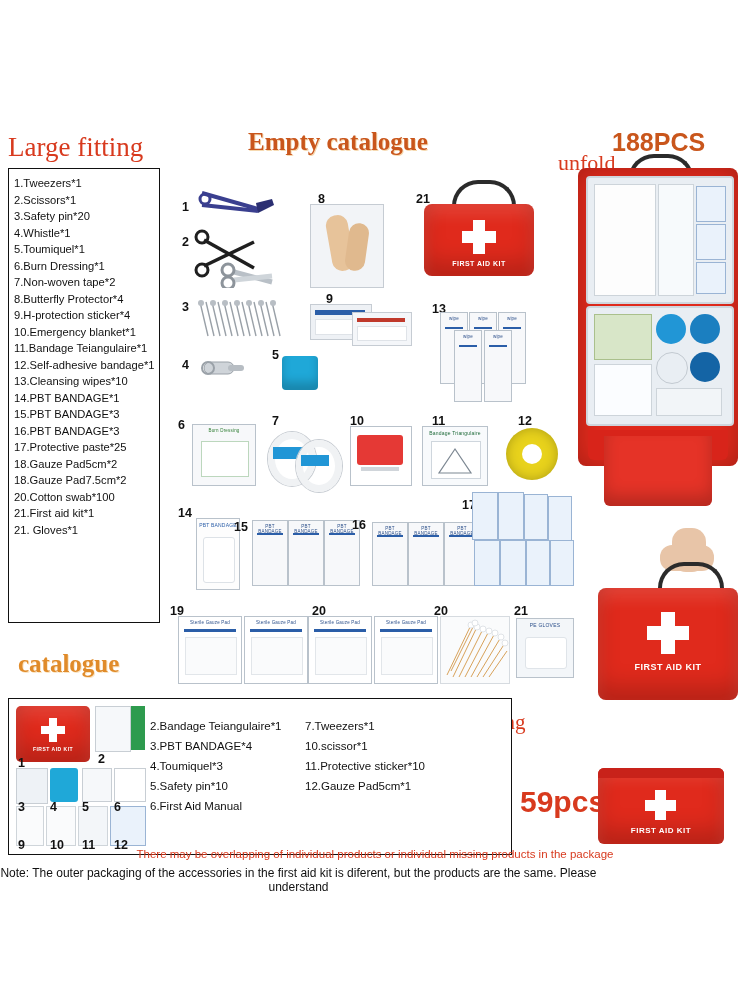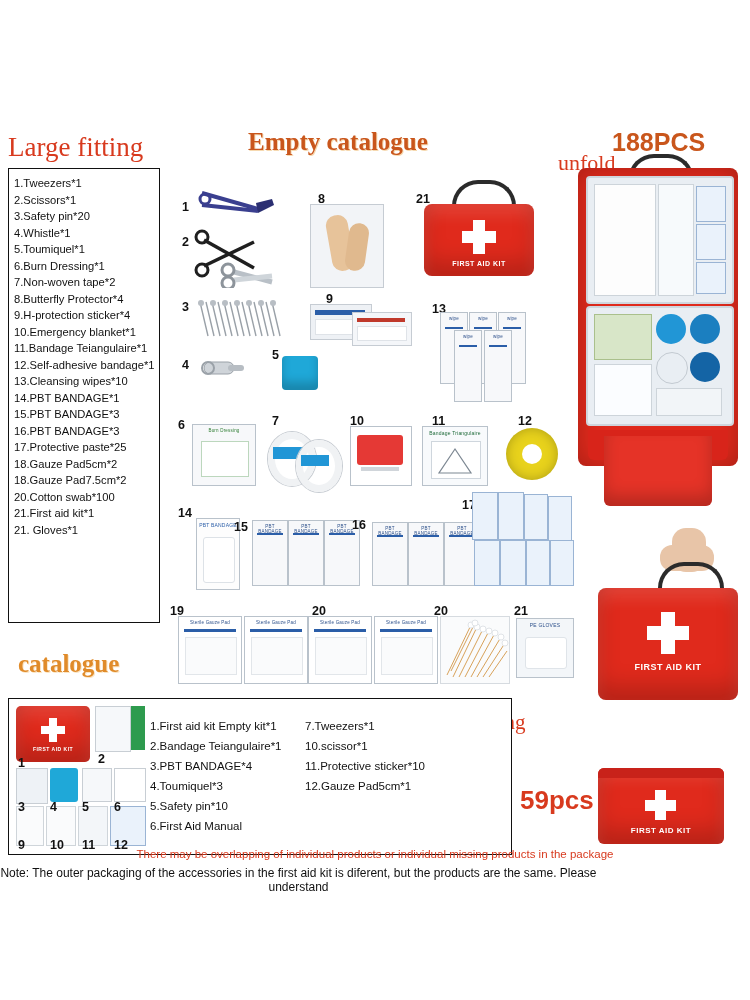--- a/index.html
+++ b/index.html
@@ -40,21 +40,21 @@
     font-family:"Liberation Serif", serif;
     text-shadow:1px 1px 0 #fbe5c4;
   }
   #small-fitting-label{
     left:420px;top:710px;
     font-size:21px;color:#d83a1e;
     font-family:"Liberation Serif", serif;
   }
   #pcs-59{
     left:520px;top:785px;
-    font-size:26px;font-weight:bold;color:#d83a1e;
+    font-size:30px;font-weight:bold;color:#d83a1e;
   }
 
   
   #large-fitting-box{
     left:8px;top:168px;width:152px;height:455px;
     border:1.5px solid #111;
     box-sizing:border-box;
     padding:6px 5px 0 5px;
   }
   #large-fitting-box .li{
@@ -476,21 +476,20 @@
 <div class="num" style="left:18px;top:800px;">3</div>
 <div class="num" style="left:50px;top:800px;">4</div>
 <div class="num" style="left:82px;top:800px;">5</div>
 <div class="num" style="left:114px;top:800px;">6</div>
 <div class="num" style="left:18px;top:838px;">9</div>
 <div class="num" style="left:50px;top:838px;">10</div>
 <div class="num" style="left:82px;top:838px;">11</div>
 <div class="num" style="left:114px;top:838px;">12</div>
 
 <div class="abs" id="catalogue-col1">
-  <div class="cat-li">1.First aid kit Empty kit*1</div>
   <div class="cat-li">2.Bandage Teiangulaire*1</div>
   <div class="cat-li">3.PBT BANDAGE*4</div>
   <div class="cat-li">4.Toumiquel*3</div>
   <div class="cat-li">5.Safety pin*10</div>
   <div class="cat-li">6.First Aid Manual</div>
 </div>
 <div class="abs" id="catalogue-col2">
   <div class="cat-li">7.Tweezers*1</div>
   <div class="cat-li">10.scissor*1</div>
   <div class="cat-li">11.Protective sticker*10</div>

